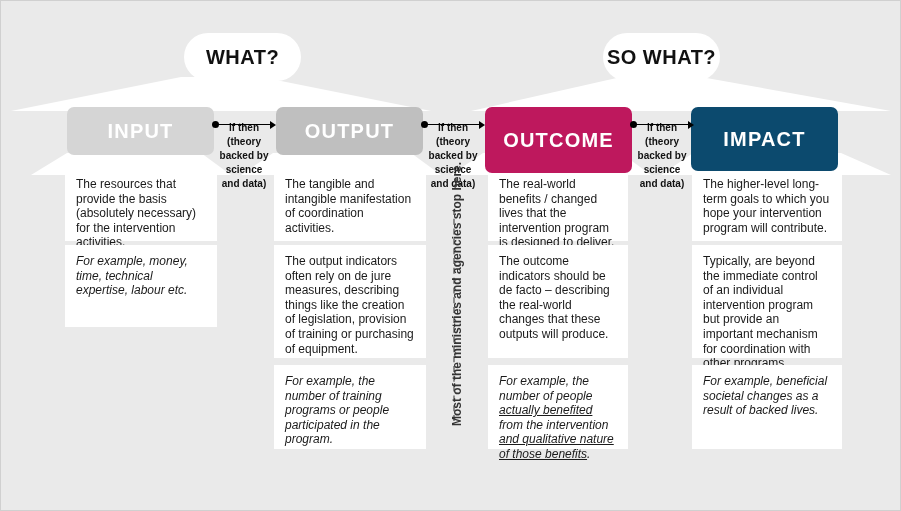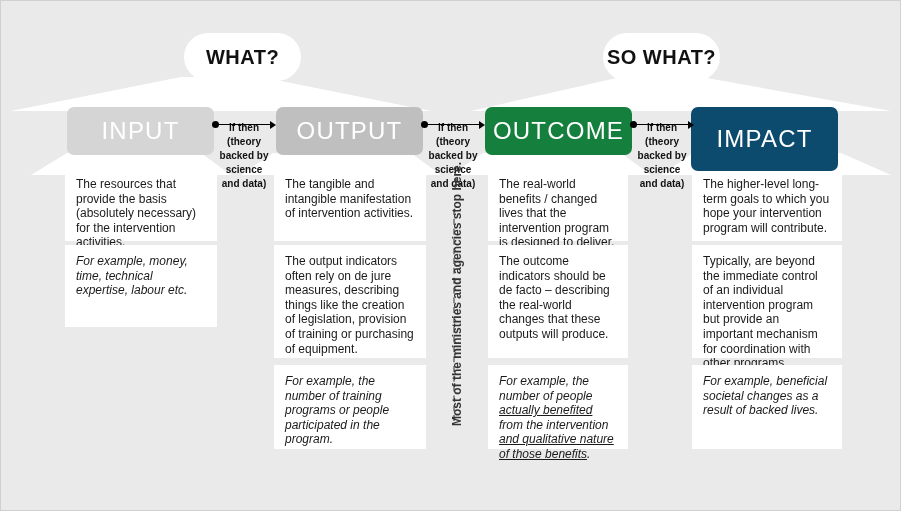--- a/index.html
+++ b/index.html
@@ -36,22 +36,22 @@
     letter-spacing:.5px;
     color:#111;
     z-index:6;
   }
 
   
   .stage{
     position:absolute;
     border-radius:7px;
     display:flex;align-items:center;justify-content:center;
-    font-weight:normal;
-    font-size:24px;
+    font-weight:bold;
+    font-size:20px;
     letter-spacing:1.2px;
     color:#ffffff;
     z-index:5;
     text-align:center;
   }
 
   
   .conn{
     position:absolute;
     z-index:7;
@@ -135,21 +135,21 @@
   <div class="funnel" style="left:450px;top:152px;width:200px;height:22px;
               clip-path:polygon(32px 0px,170px 0px,200px 22px,0px 22px);"></div>
   <div class="funnel" style="left:660px;top:152px;width:230px;height:22px;
               clip-path:polygon(32px 0px,180px 0px,230px 22px,0px 22px);"></div>
 
   <div class="bubble" style="left:183px;top:32px;width:117px;height:48px;">WHAT?</div>
   <div class="bubble" style="left:602px;top:32px;width:117px;height:48px;">SO WHAT?</div>
 
   <div class="stage" style="left:66px;top:106px;width:147px;height:48px;background:#d5d5d5;">INPUT</div>
   <div class="stage" style="left:275px;top:106px;width:147px;height:48px;background:#bfbfbf;">OUTPUT</div>
-  <div class="stage" style="left:484px;top:106px;width:147px;height:48px;background:#15803d;">OUTCOME</div>
+  <div class="stage" style="left:484px;top:106px;width:147px;height:66px;background:#be185d;">OUTCOME</div>
   <div class="stage" style="left:690px;top:106px;width:147px;height:64px;background:#0c4a6e;">IMPACT</div>
 
   <div class="conn" style="left:211px;top:118px;">
     <div class="arrowrow">
       <span class="dot"></span>
       <span class="line"></span>
       <span class="head"></span>
     </div>
     <div class="ctext">
       <span class="l1">if then</span>
@@ -186,21 +186,21 @@
       <span>(theory</span><br>
       <span>backed by</span><br>
       <span>science</span><br>
       <span>and data)</span>
     </div>
   </div>
 
   <div class="panel" style="left:64px;top:167px;width:152px;height:73px;">The resources that provide the basis (absolutely necessary) for the intervention activities.</div>
   <div class="panel italic" style="left:64px;top:244px;width:152px;height:82px;">For example, money, time, technical expertise, labour etc.</div>
 
-  <div class="panel" style="left:273px;top:167px;width:152px;height:73px;">The tangible and intangible manifestation of intervention activities.</div>
+  <div class="panel" style="left:273px;top:167px;width:152px;height:73px;">The tangible and intangible manifestation of coordination activities.</div>
   <div class="panel" style="left:273px;top:244px;width:152px;height:113px;">The output indicators often rely on de jure measures, describing things like the creation of legislation, provision of training or purchasing of equipment.</div>
   <div class="panel italic" style="left:273px;top:364px;width:152px;height:84px;">For example, the number of training programs or people participated in the program.</div>
 
   <div class="panel" style="left:487px;top:167px;width:140px;height:73px;">The real-world benefits / changed lives that the intervention program is designed to deliver.</div>
   <div class="panel" style="left:487px;top:244px;width:140px;height:113px;">The outcome indicators should be de facto – describing the real-world changes that these outputs will produce.</div>
   <div class="panel italic" style="left:487px;top:364px;width:140px;height:84px;">
     <span>For example, the number of people </span><u>actually benefited</u><span> from the intervention </span><u>and qualitative nature of those benefits</u><span>.</span>
   </div>
 
   <div class="panel" style="left:691px;top:244px;width:150px;height:113px;">Typically, are beyond the immediate control of an individual intervention program but provide an important   mechanism for coordination with other programs.</div>

